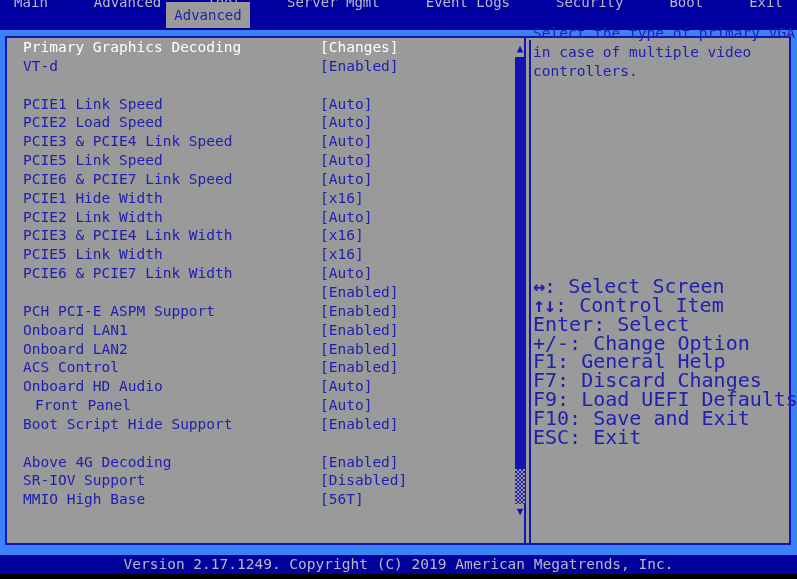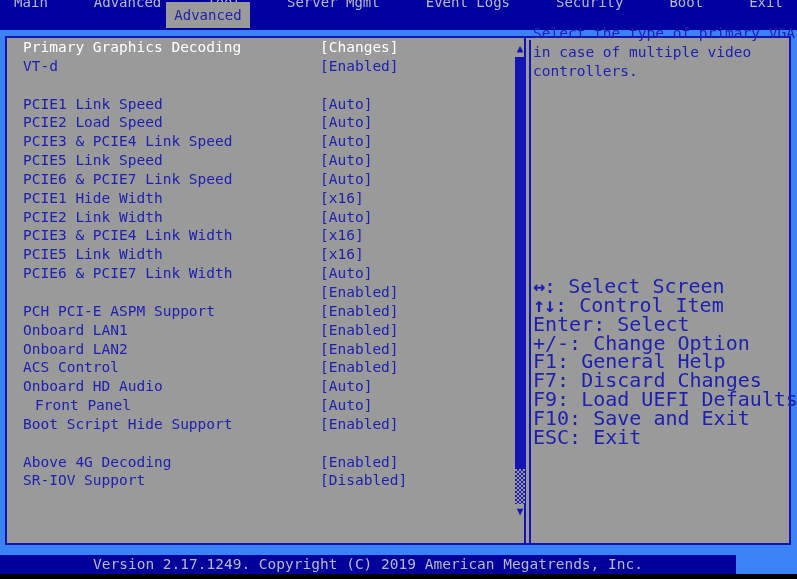--- a/index.html
+++ b/index.html
@@ -193,21 +193,21 @@
     font-size: 20px;
     white-space: nowrap;
   }
   .key-glyph { font-weight: bold; letter-spacing: -1px; }
 
   
   #footer {
     position: absolute;
     left: 0;
     top: 555px;
-    width: 736px;
+    width: 797px;
     height: 19px;
     background: #00009b;
     color: #b9b9c8;
     font-size: 14.5px;
     line-height: 19px;
     text-align: center;
     white-space: nowrap;
   }
   #bottom-black {
     position: absolute;
@@ -323,20 +323,24 @@
       </div>
       <div class="row spacer"></div>
       <div class="row">
         <span class="lbl">Above 4G Decoding</span>
         <span class="val">[Enabled]</span>
       </div>
       <div class="row">
         <span class="lbl">SR-IOV Support</span>
         <span class="val">[Disabled]</span>
       </div>
+      <div class="row">
+        <span class="lbl">MMIO High Base</span>
+        <span class="val">[56T]</span>
+      </div>
     </div>
 
   <div id="scrollbar">
     <div id="sb-up">▲</div>
     <div id="sb-track"></div>
     <div id="sb-thumb"></div>
     <div id="sb-down">▼</div>
     <div id="sb-line"></div>
   </div>
 

